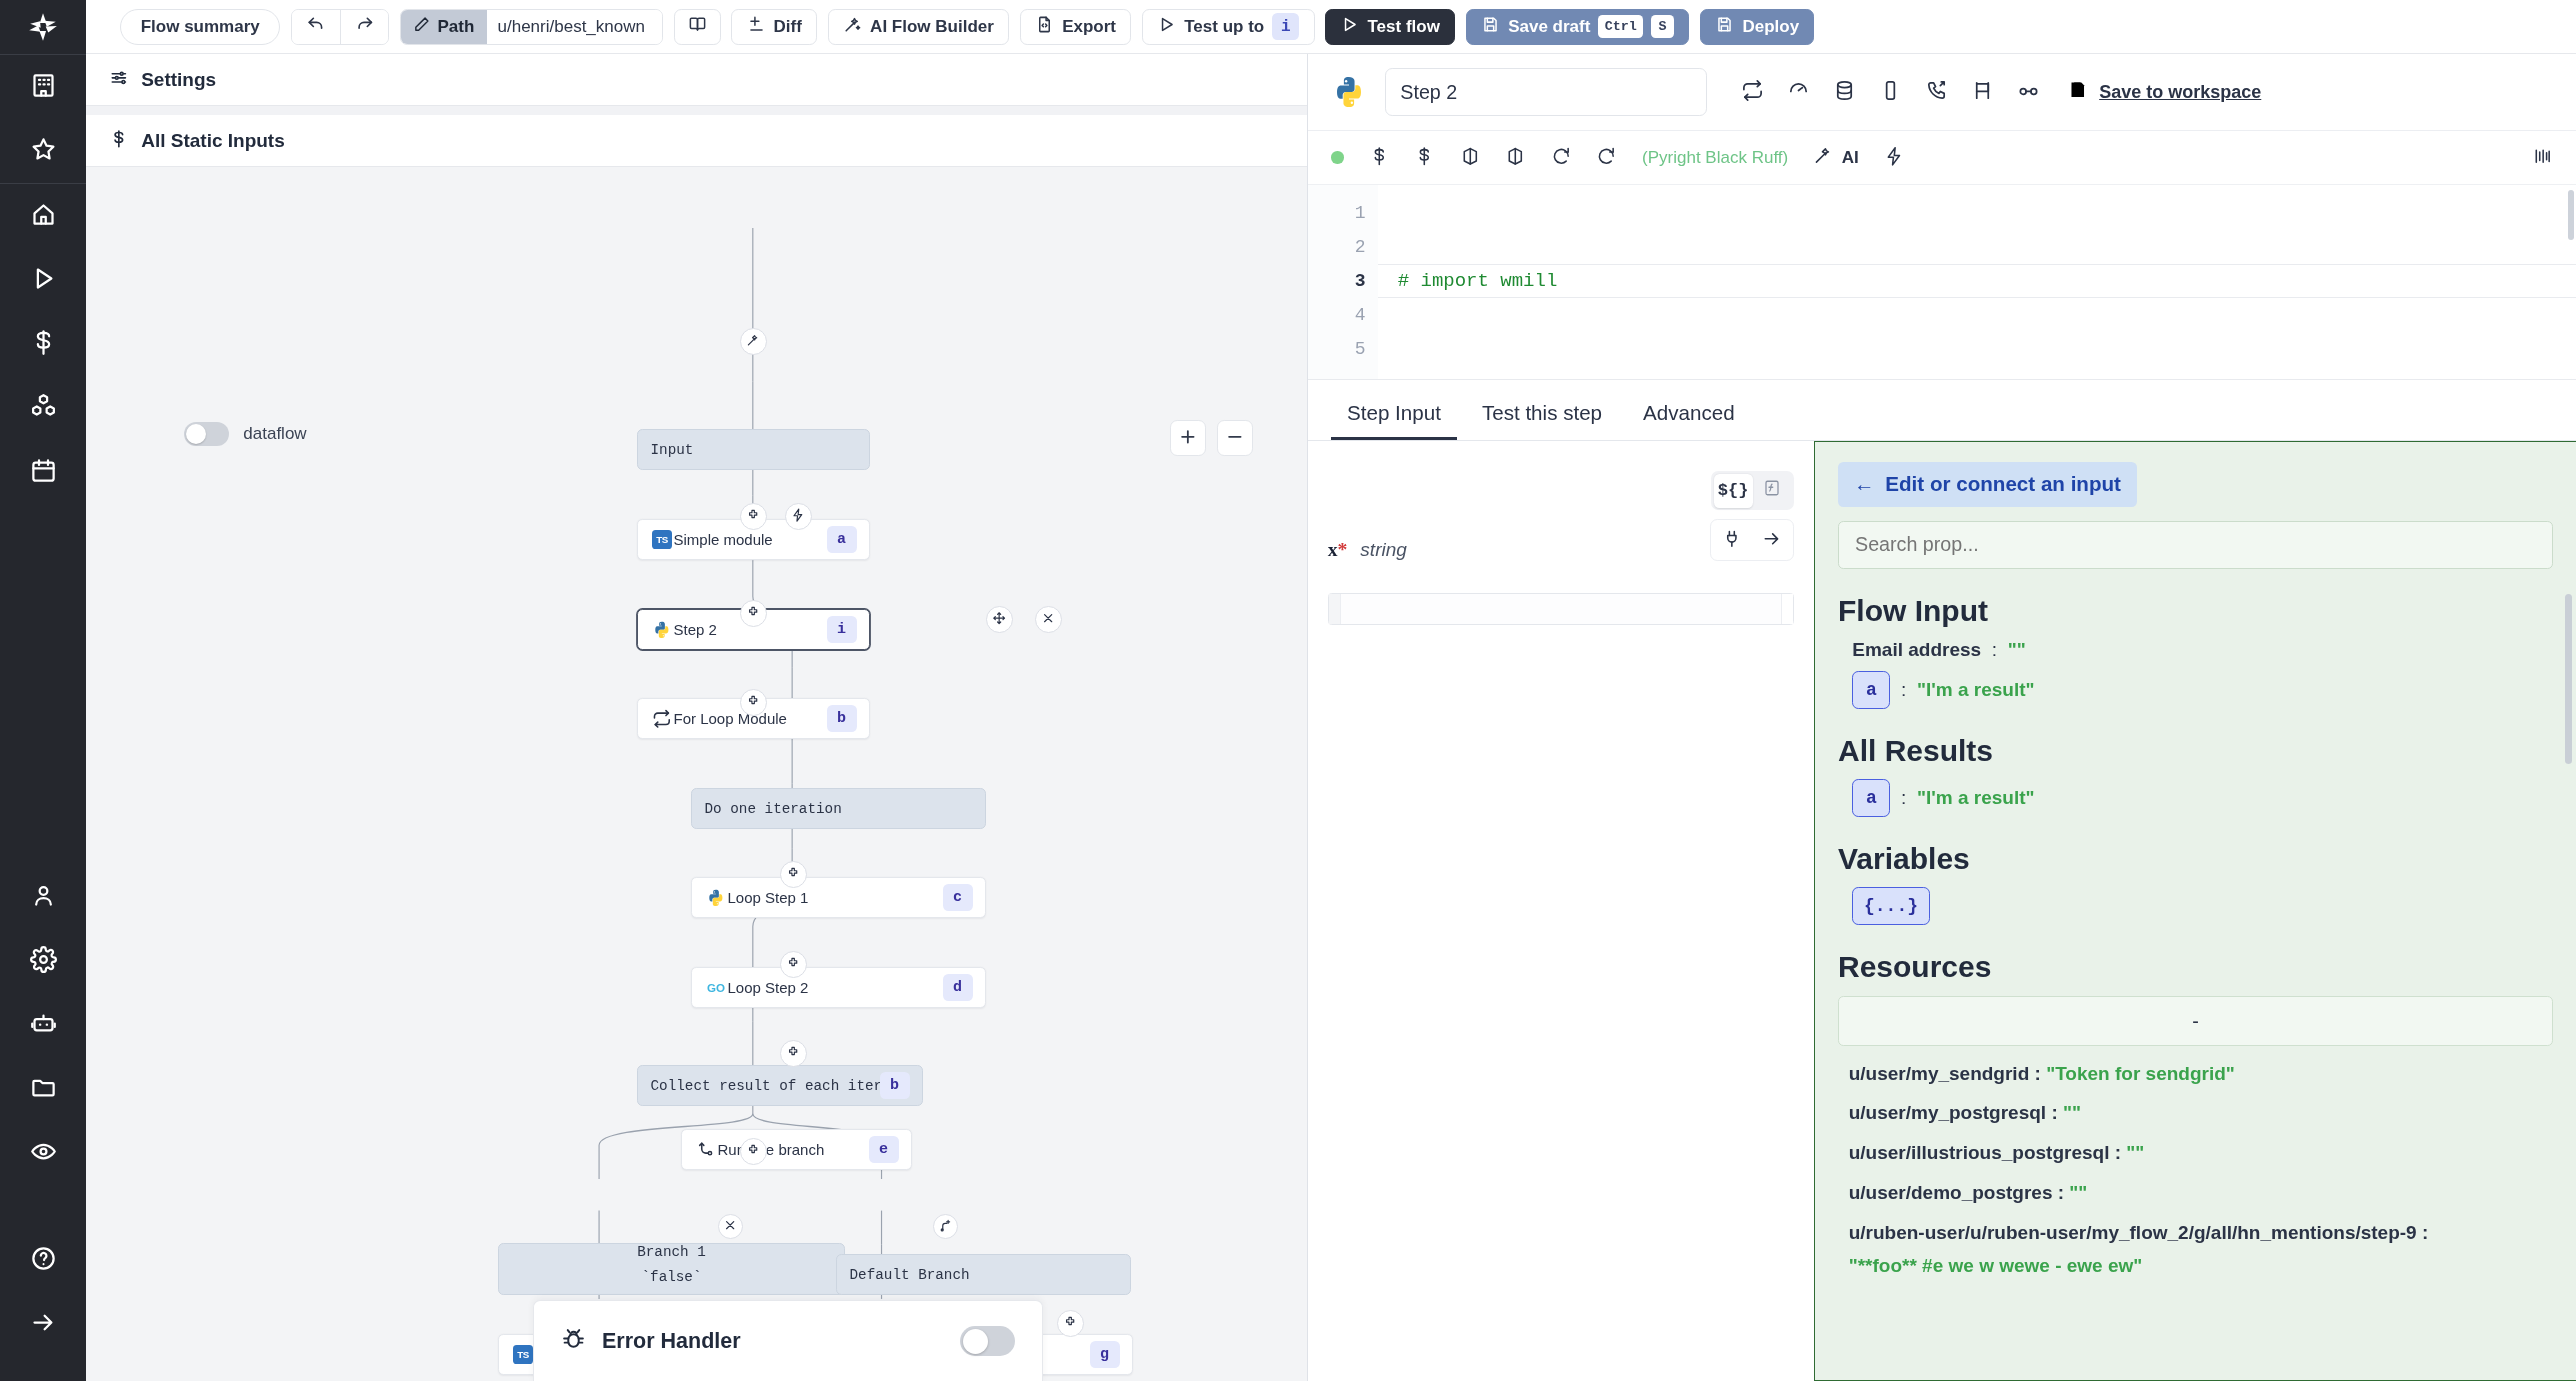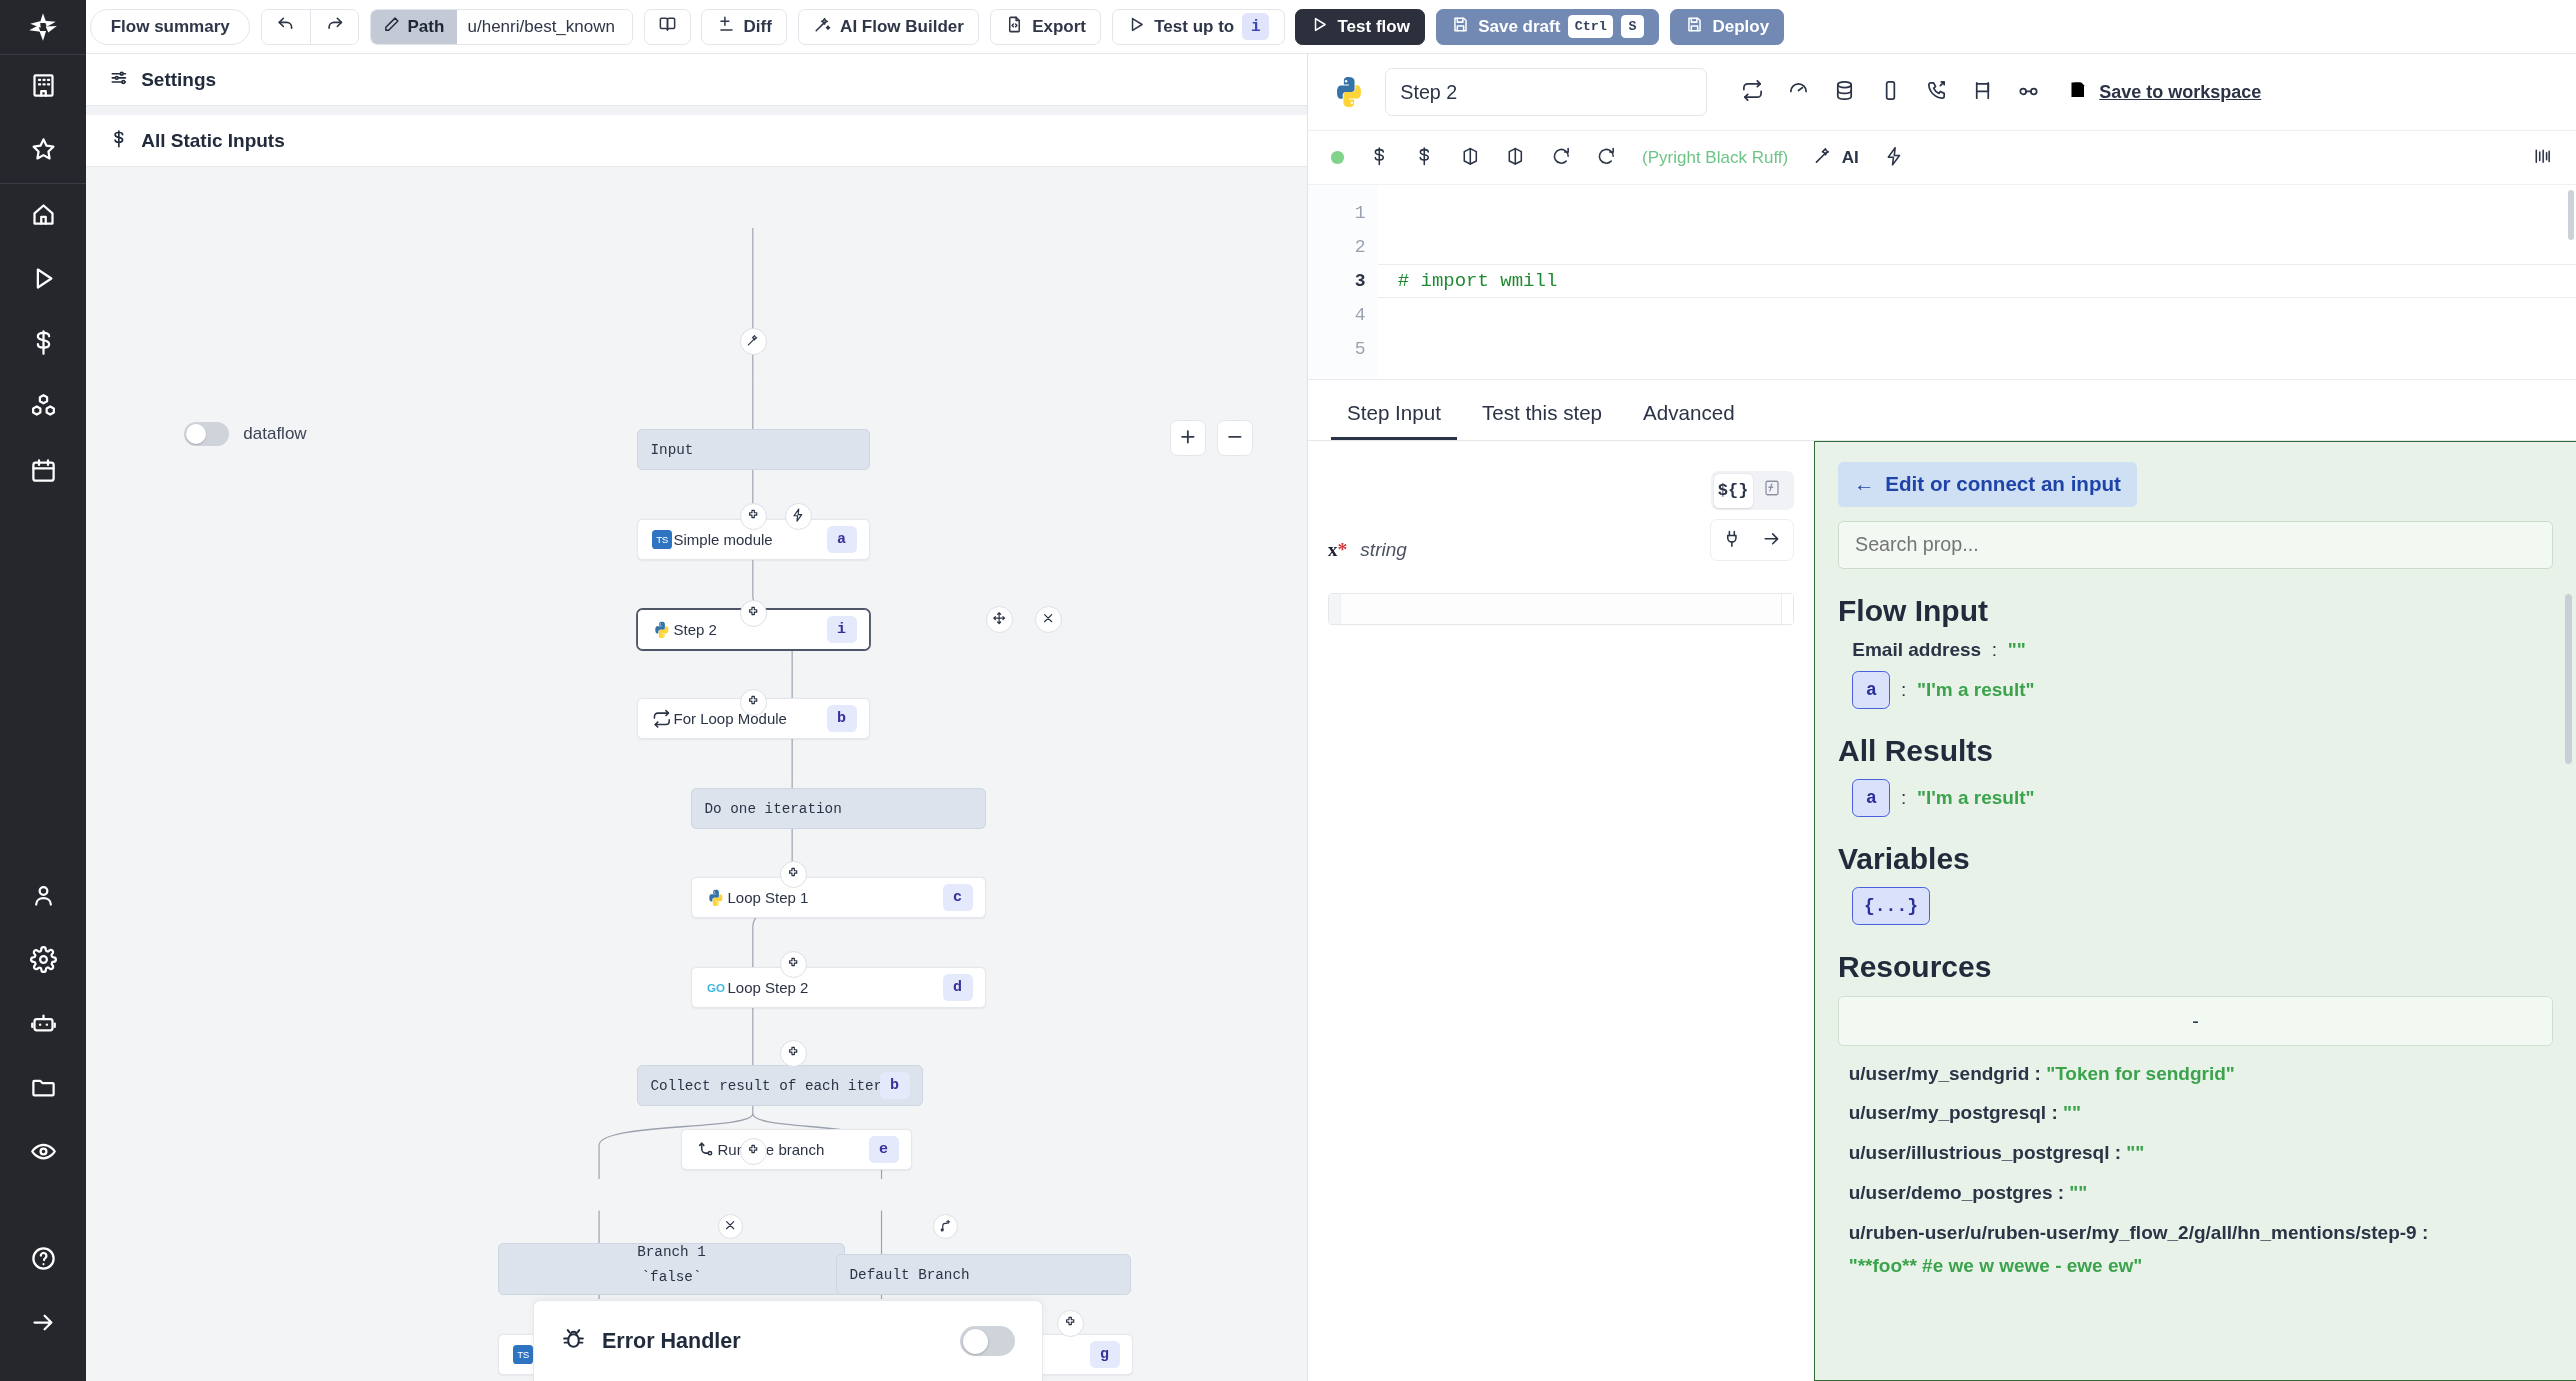--- a/index.html
+++ b/index.html
@@ -30,21 +30,21 @@
     stroke-width: 2; stroke-linecap: round; stroke-linejoin: round; }
   .rail-spacer { flex: 1 1 auto; }
 
   
   .main { flex: 1 1 auto; display: flex; flex-direction: column; min-width: 0; }
 
   
   .topbar {
     height: 54px; flex: 0 0 54px; background: #fff;
     border-bottom: 0.9px solid #e6e8ec;
-    display: flex; align-items: center; gap: 10.7px; padding: 0 16px 0 4px;
+    display: flex; align-items: center; gap: 10.7px; padding: 0 16px 0 34px;
   }
   .btn {
     display: inline-flex; align-items: center; gap: 8px;
     height: 36px; padding: 0 14.3px; border-radius: 7.2px;
     border: 0.9px solid #e2e5ea; background: #fff; color: #2e3648;
     font-size: 17px; font-weight: 600; white-space: nowrap; cursor: pointer;
   }
   .btn svg { width: 19px; height: 19px; stroke: #2e3648; fill: none; stroke-width: 1.9;
     stroke-linecap: round; stroke-linejoin: round; }
   .btn-pill { border-radius: 18px; padding: 0 19.7px; }
@@ -119,21 +119,21 @@
 
   .hdl { position:absolute; width:27px; height:27px; border-radius:50%; background:#fff;
     border:0.9px solid #dcdfe6; display:flex; align-items:center; justify-content:center;
     cursor:pointer; z-index:5; }
   .hdl svg { width:14.3px; height:14.3px; stroke:#2b3346; fill:none; stroke-width:2;
     stroke-linecap:round; stroke-linejoin:round; }
   .hdl.sm { width:25px; height:25px; }
 
   .ts-badge { width:19.7px; height:19.7px; border-radius:3.6px; background:#2f74c0; color:#fff;
     display:flex; align-items:center; justify-content:center;
-    font-size:9.8px; font-weight:400; font-family:"Liberation Sans", sans-serif; letter-spacing:-0.4px;}
+    font-size:9.8px; font-weight:700; font-family:"Liberation Sans", sans-serif; letter-spacing:-0.4px;}
   .go-badge { font-size:11.6px; font-weight:800; color:#3fb6e0; font-family:"Liberation Sans",sans-serif;}
 
   .errhandler { position:absolute; left:447px; bottom:0; width:510px; height:81px; background:#fff;
     border:0.9px solid #e6e8ec; border-bottom:0; border-radius:7.2px 7.2px 0 0; display:flex; align-items:center;
     padding:0 27px; gap:16px; box-shadow:0 -1.8px 7.2px rgba(16,24,40,.05); z-index:20;}
   .errhandler .lbl { font-size:21.5px; font-weight:700; color:#222b3c; flex:1 1 auto;}
   .errhandler svg.bug { width:25px; height:25px; stroke:#222b3c; fill:none; stroke-width:1.9;
     stroke-linecap:round; stroke-linejoin:round;}
   .toggle-lg { width:55px; height:30px; border-radius:16px; background:#cfd3da; position:relative; cursor:pointer;}
   .toggle-lg::after { content:""; position:absolute; left:2.7px; top:2.7px; width:25px; height:25px;

